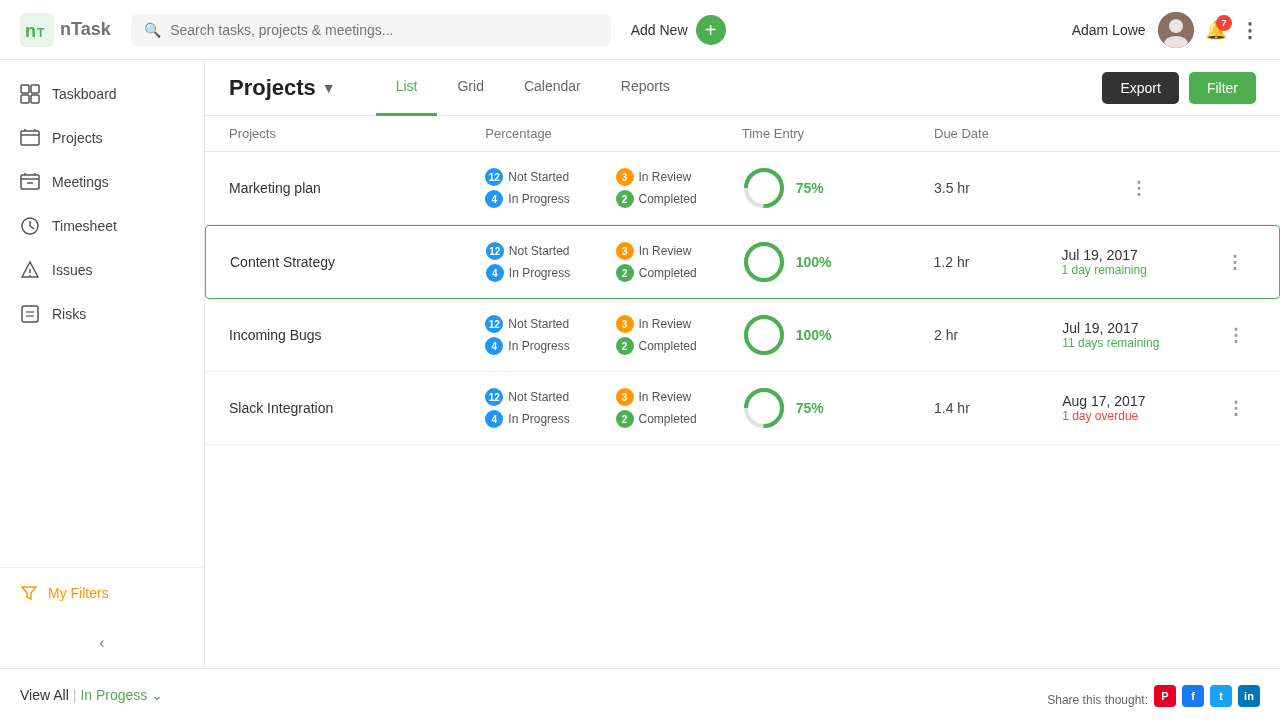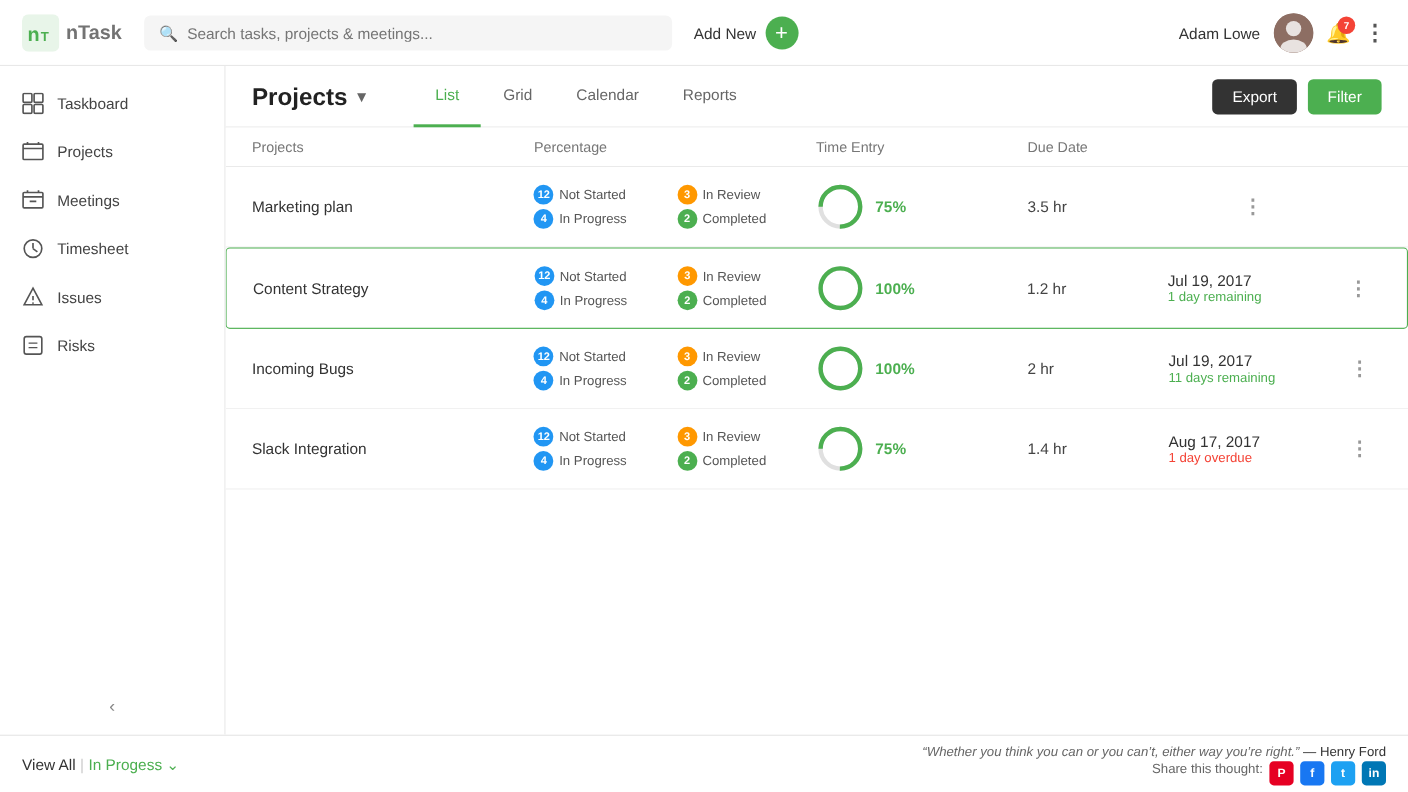--- a/index.html
+++ b/index.html
@@ -77,21 +77,21 @@
     .due-red { color: #f44336; }
 
     
     .row-more { color: #999; cursor: pointer; font-size: 18px; font-weight: bold; background: none; border: none; }
 
     
     .bottom-left { display: flex; align-items: center; gap: 4px; font-size: 14px; }
     .view-all { color: #333; text-decoration: none; font-weight: 500; }
     .separator { color: #ccc; }
     .in-progress { color: #4caf50; font-weight: 500; cursor: pointer; }
-    .share-area { font-size: 12px; color: #666; display: flex; align-items: flex-start; gap: 6px; }
+    .share-area { font-size: 12px; color: #666; display: flex; align-items: flex-end; gap: 6px; }
     .social-icon { width: 22px; height: 22px; border-radius: 4px; display: flex; align-items: center; justify-content: center; color: #fff; font-size: 11px; font-weight: bold; cursor: pointer; }
     .social-pinterest { background: #e60023; }
     .social-facebook { background: #1877f2; }
     .social-twitter { background: #1da1f2; }
     .social-linkedin { background: #0077b5; }
     .bottom-right-wrap { margin-left: auto; text-align: right; }
     .collapse-btn { background: none; border: none; cursor: pointer; color: #888; font-size: 16px; padding: 8px; }
   </style>
 </head>
 <body>
@@ -204,20 +204,28 @@
             <svg width="20" height="20" viewBox="0 0 20 20">
                 <rect x="2" y="2" width="16" height="16" rx="2" fill="none" stroke="#555" stroke-width="1.5"></rect>
                 <line x1="6" y1="8" x2="14" y2="8" stroke="#555" stroke-width="1.2"></line>
                 <line x1="6" y1="12" x2="14" y2="12" stroke="#555" stroke-width="1.2"></line>
               </svg>
           </span>
           <span>Risks</span>
         </div>
       </div>
 
+      <div class="sidebar-bottom">
+        <div class="sidebar-filter">
+          <svg width="18" height="18" viewBox="0 0 18 18">
+              <polygon points="2,3 16,3 11,9 11,15 7,13 7,9" fill="none" stroke="#ff9800" stroke-width="1.5"></polygon>
+            </svg>
+          <span>My Filters</span>
+        </div>
+      </div>
 
       <button class="collapse-btn" style="margin: 8px 16px;">‹</button>
     </div>
 
     <div class="content">
 
       <div class="content-header">
         <div class="page-title">
           <span>Projects</span>
           <span class="dropdown-arrow">▼</span>
@@ -389,24 +397,20 @@
     </div>
   </div>
 
   <div class="bottom-bar">
     <div class="bottom-left">
       <a class="view-all">View All</a>
       <span class="separator">|</span>
       <span class="in-progress">In Progess ⌄</span>
     </div>
     <div class="bottom-right-wrap">
-      <div style="font-size:12px;color:#666;font-style:italic;">
-        <span>“Whether you think you can or you can’t, either way you’re right.”</span>
-        <span style="font-style:normal;font-weight:500;color:#333;">— Henry Ford</span>
-      </div>
       <div class="share-area" style="justify-content:flex-end;margin-top:2px;">
         <span>Share this thought:</span>
         <div class="social-icon social-pinterest">P</div>
         <div class="social-icon social-facebook">f</div>
         <div class="social-icon social-twitter">t</div>
         <div class="social-icon social-linkedin">in</div>
       </div>
     </div>
   </div>
 </div>

